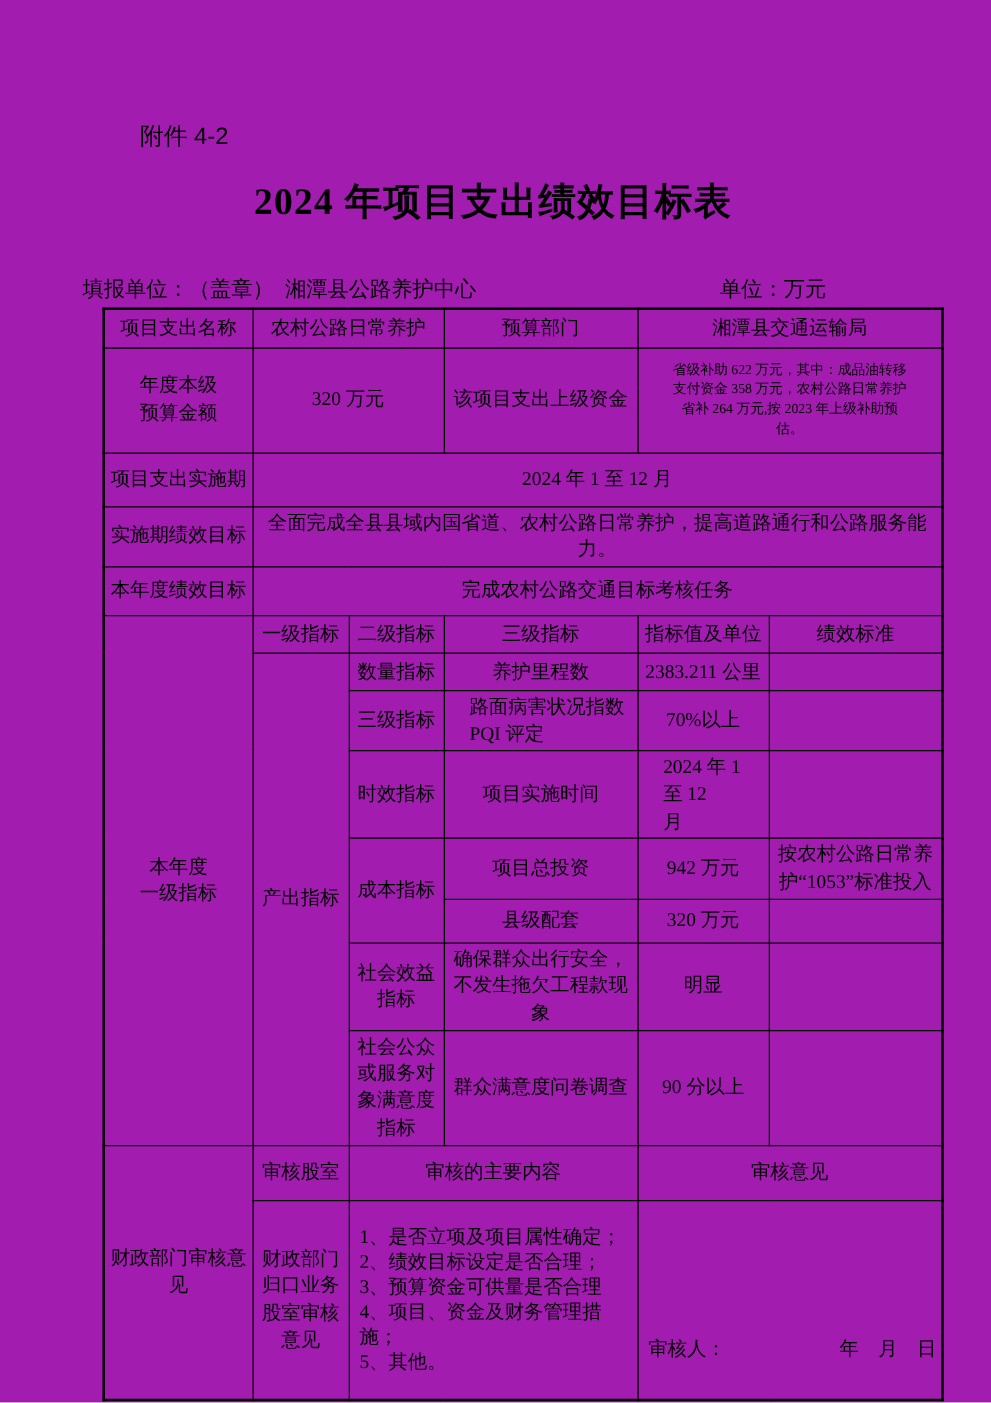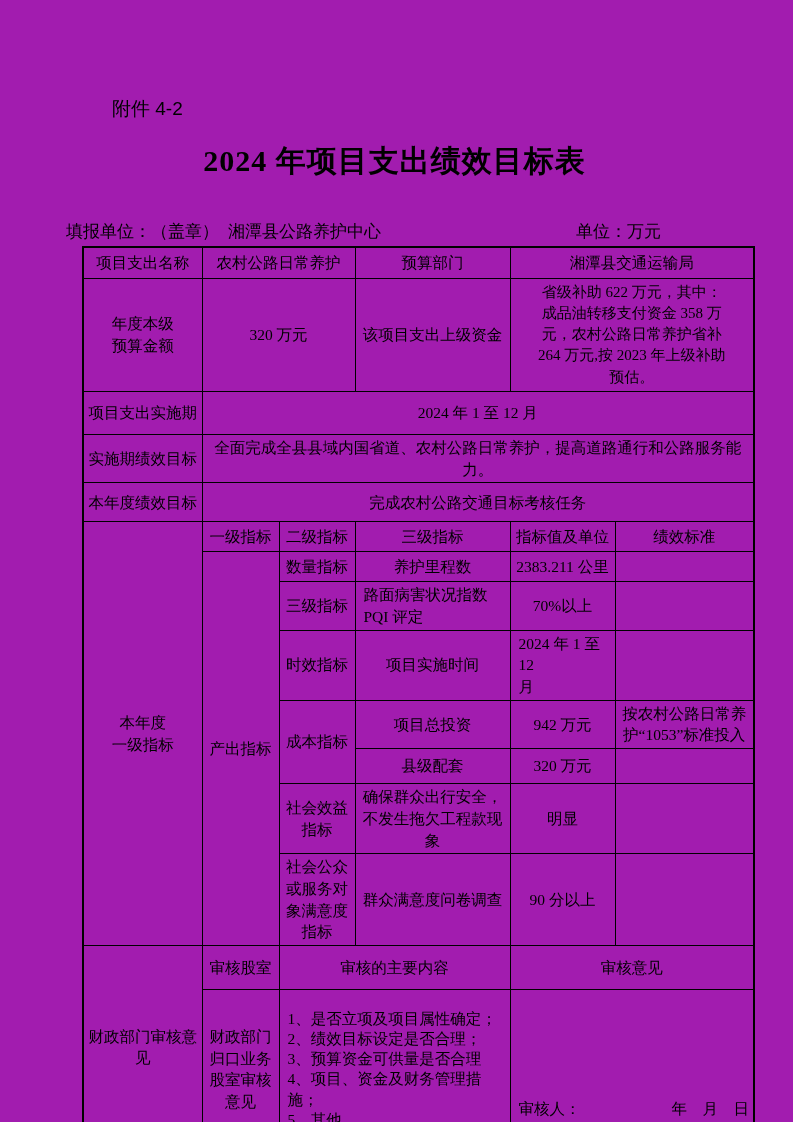--- a/index.html
+++ b/index.html
@@ -39,27 +39,27 @@
     border:1px solid #000;
     text-align:center;
     vertical-align:middle;
     font-size:15.5px;
     line-height:1.4;
     padding:2px 4px;
     white-space:pre-line;
     overflow:hidden;
   }
   .tbl td.dense{
-    font-size:15px;
+    font-size:11px;
     line-height:1.42;
     padding:3px 24px;
   }
   .tbl td.left-cell{
     text-align:left;
-    padding-left:8px;
+    padding-left:20px;
     padding-right:4px;
   }
   .tbl td.list-cell{
     text-align:left;
     vertical-align:top;
     padding:19px 8px;
     line-height:1.3;
   }
   .tbl td.signer-cell{
     vertical-align:bottom;

